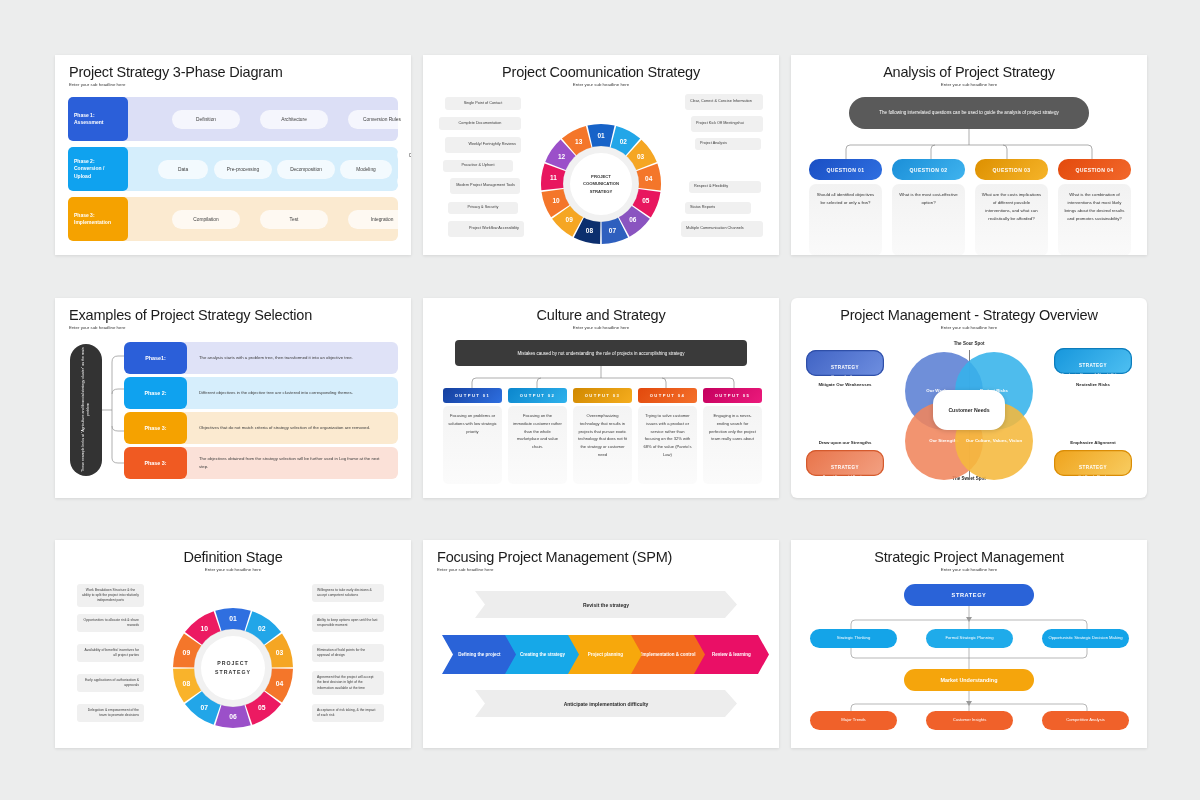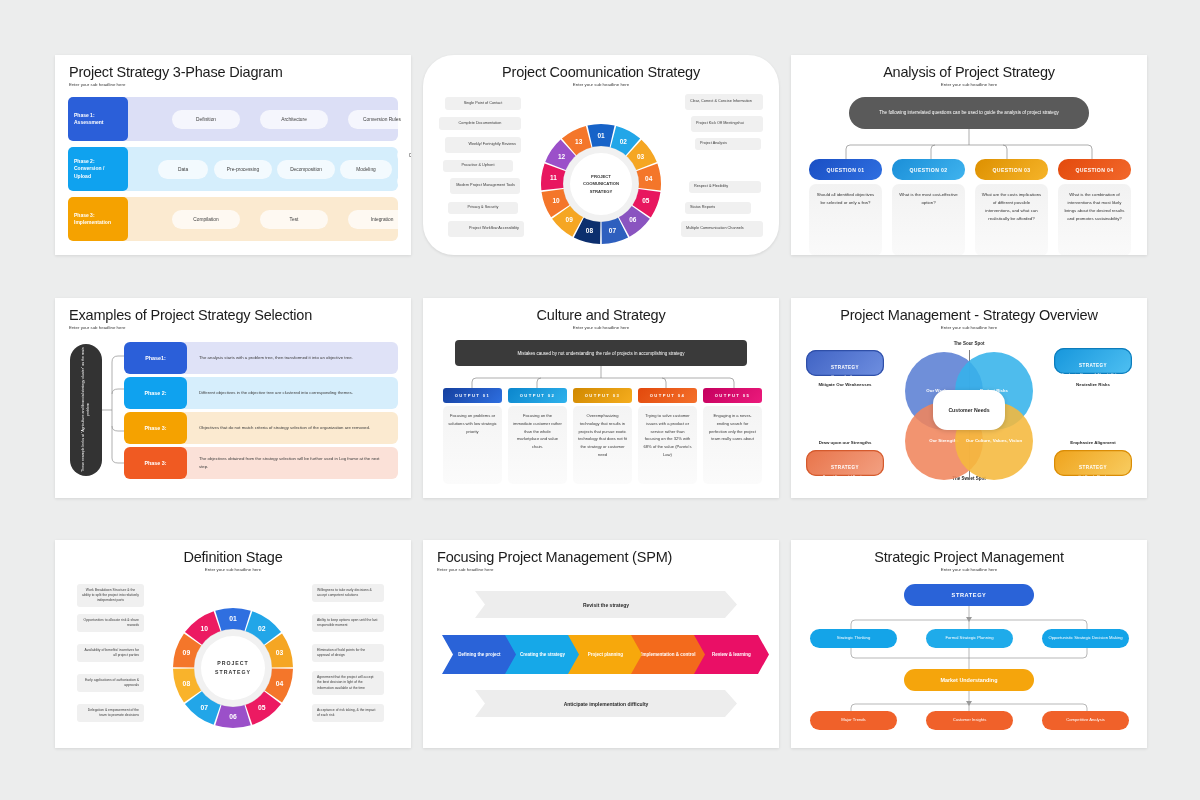--- a/index.html
+++ b/index.html
@@ -10,25 +10,25 @@
   }
   .grid {
     position:absolute; left:0; top:0; width:1200px; height:800px;
     display:grid;
     grid-template-columns: 55px 356px 12px 356px 12px 356px 53px;
     grid-template-rows: 55px 200px 43px 200px 42px 208px 52px;
   }
   .slide { background:#fff; position:relative; overflow:hidden;
            box-shadow:0 1px 3px rgba(0,0,0,.10); }
   .s1 { grid-column:2; grid-row:2; }
-  .s2 { grid-column:4; grid-row:2;border-radius:31px; }
+  .s2 { grid-column:4; grid-row:2; }
   .s3 { grid-column:6; grid-row:2; }
   .s4 { grid-column:2; grid-row:4; }
   .s5 { grid-column:4; grid-row:4; }
-  .s6 { grid-column:6; grid-row:4; }
+  .s6 { grid-column:6; grid-row:4;border-radius:6px; }
   .s7 { grid-column:2; grid-row:6; }
   .s8 { grid-column:4; grid-row:6; }
   .s9 { grid-column:6; grid-row:6; }
 
   .title-left  { position:absolute; left:14px; top:9px; font-size:14.5px; color:#1c1c1c; letter-spacing:-.2px; }
   .title-ctr   { position:absolute; left:0; right:0; top:9px; text-align:center; font-size:14.5px; color:#1c1c1c; letter-spacing:-.2px; }
   .sub-left    { position:absolute; left:14px; top:27px; font-size:4.4px; color:#3a3a3a; }
   .sub-ctr     { position:absolute; left:0; right:0; top:27px; text-align:center; font-size:4.4px; color:#3a3a3a; }
 
   

